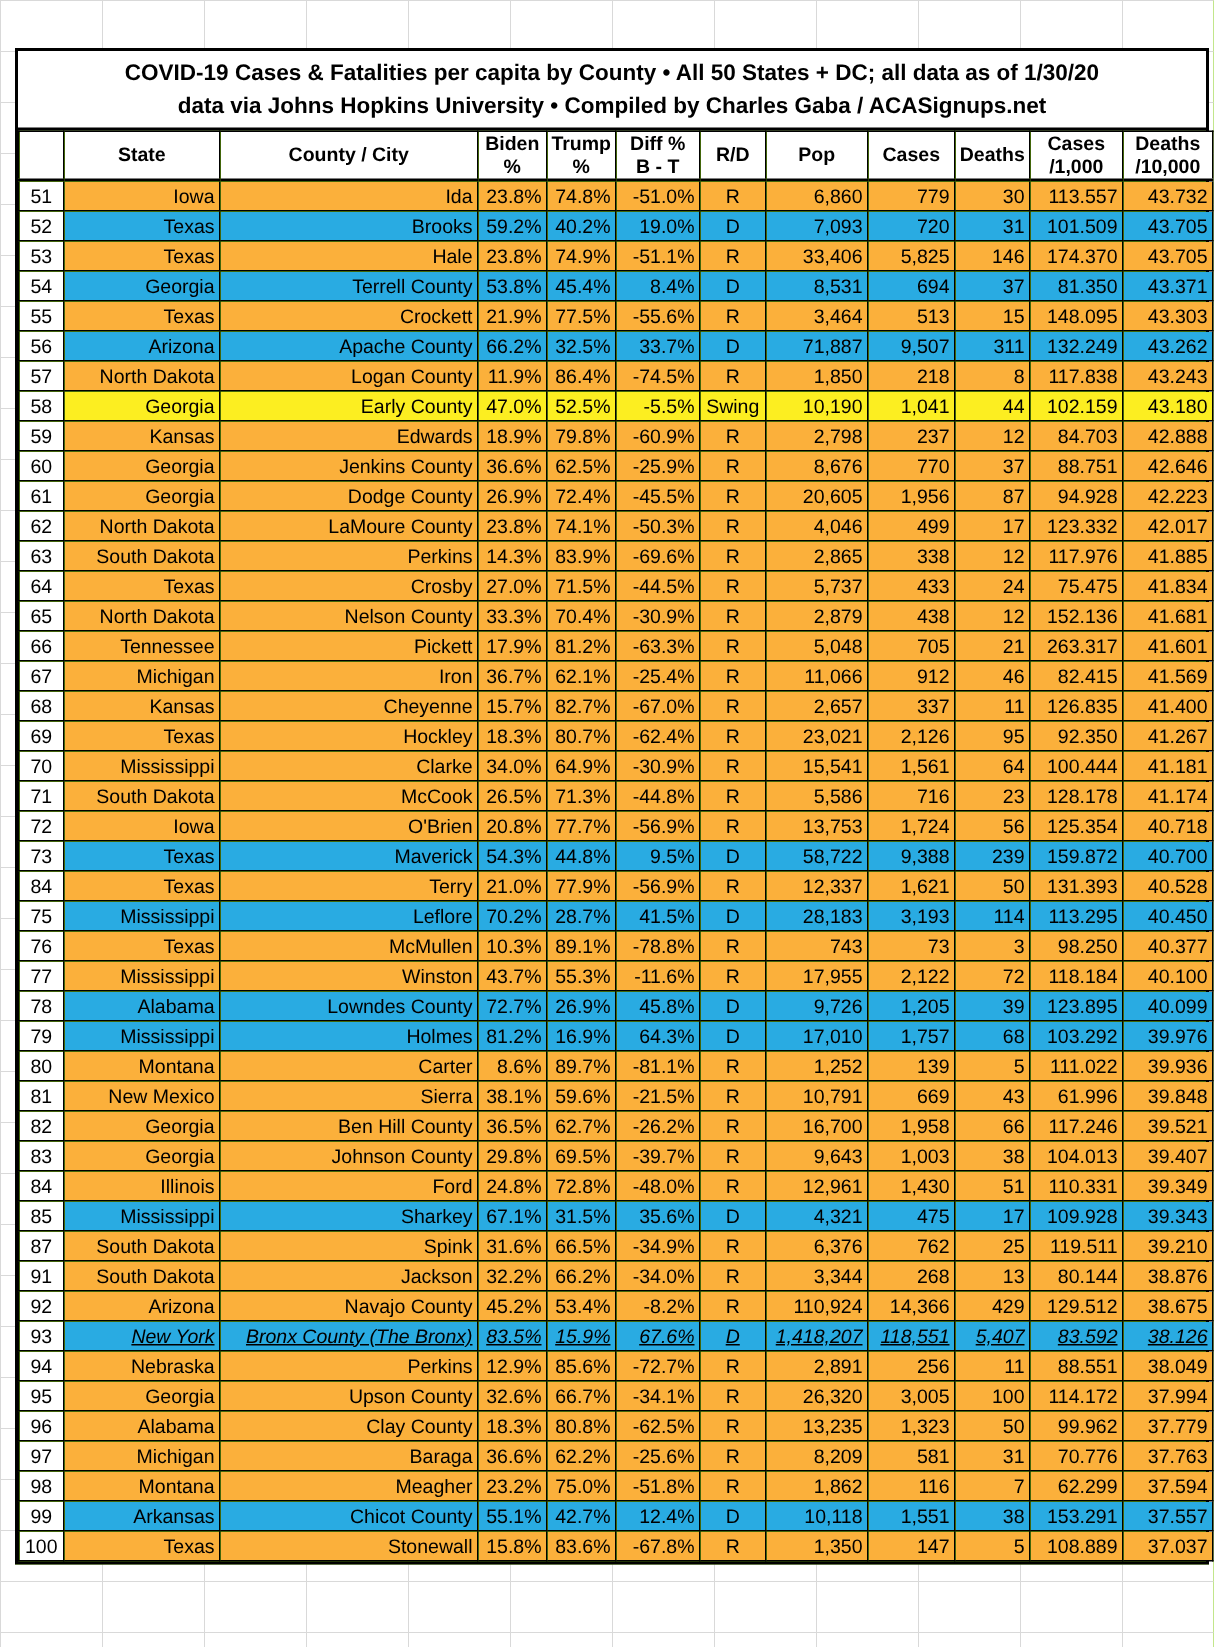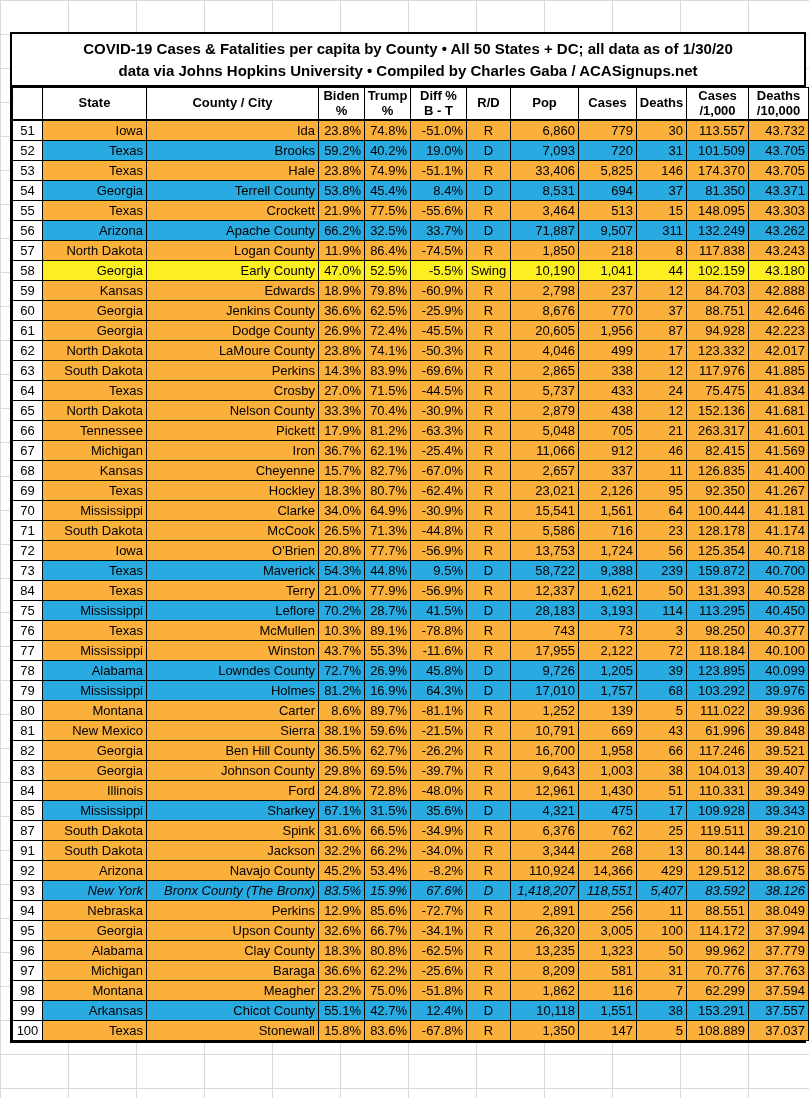--- a/index.html
+++ b/index.html
@@ -33,21 +33,21 @@
   thead th{
     height:33px;text-align:center;vertical-align:middle;font-weight:bold;
     background:#fff;line-height:1.2;border-bottom:2px solid #000;padding:0 1px;
   }
   tbody td{height:20px;text-align:right;vertical-align:middle;}
   tbody td:nth-child(1){background:#fff;text-align:center;padding:0 2px;}
   tbody td:nth-child(7){text-align:center;}
   tr.party-r td:not(:first-child){background:var(--r-color);}
   tr.party-d td:not(:first-child){background:var(--d-color);}
   tr.party-swing td:not(:first-child){background:var(--swing-color);}
-  tr.italic td:not(:first-child){font-style:italic;}
+  tr.italic td:not(:first-child){font-style:italic;text-decoration:underline;}
 </style>
 </head>
 <body>
 
 <div class="sheet">
   <div class="title-box">
     <div>COVID-19 Cases &amp; Fatalities per capita by County • All 50 States + DC; all data as of 1/30/20</div>
     <div>data via Johns Hopkins University • Compiled by Charles Gaba / ACASignups.net</div>
   </div>
   <table>

